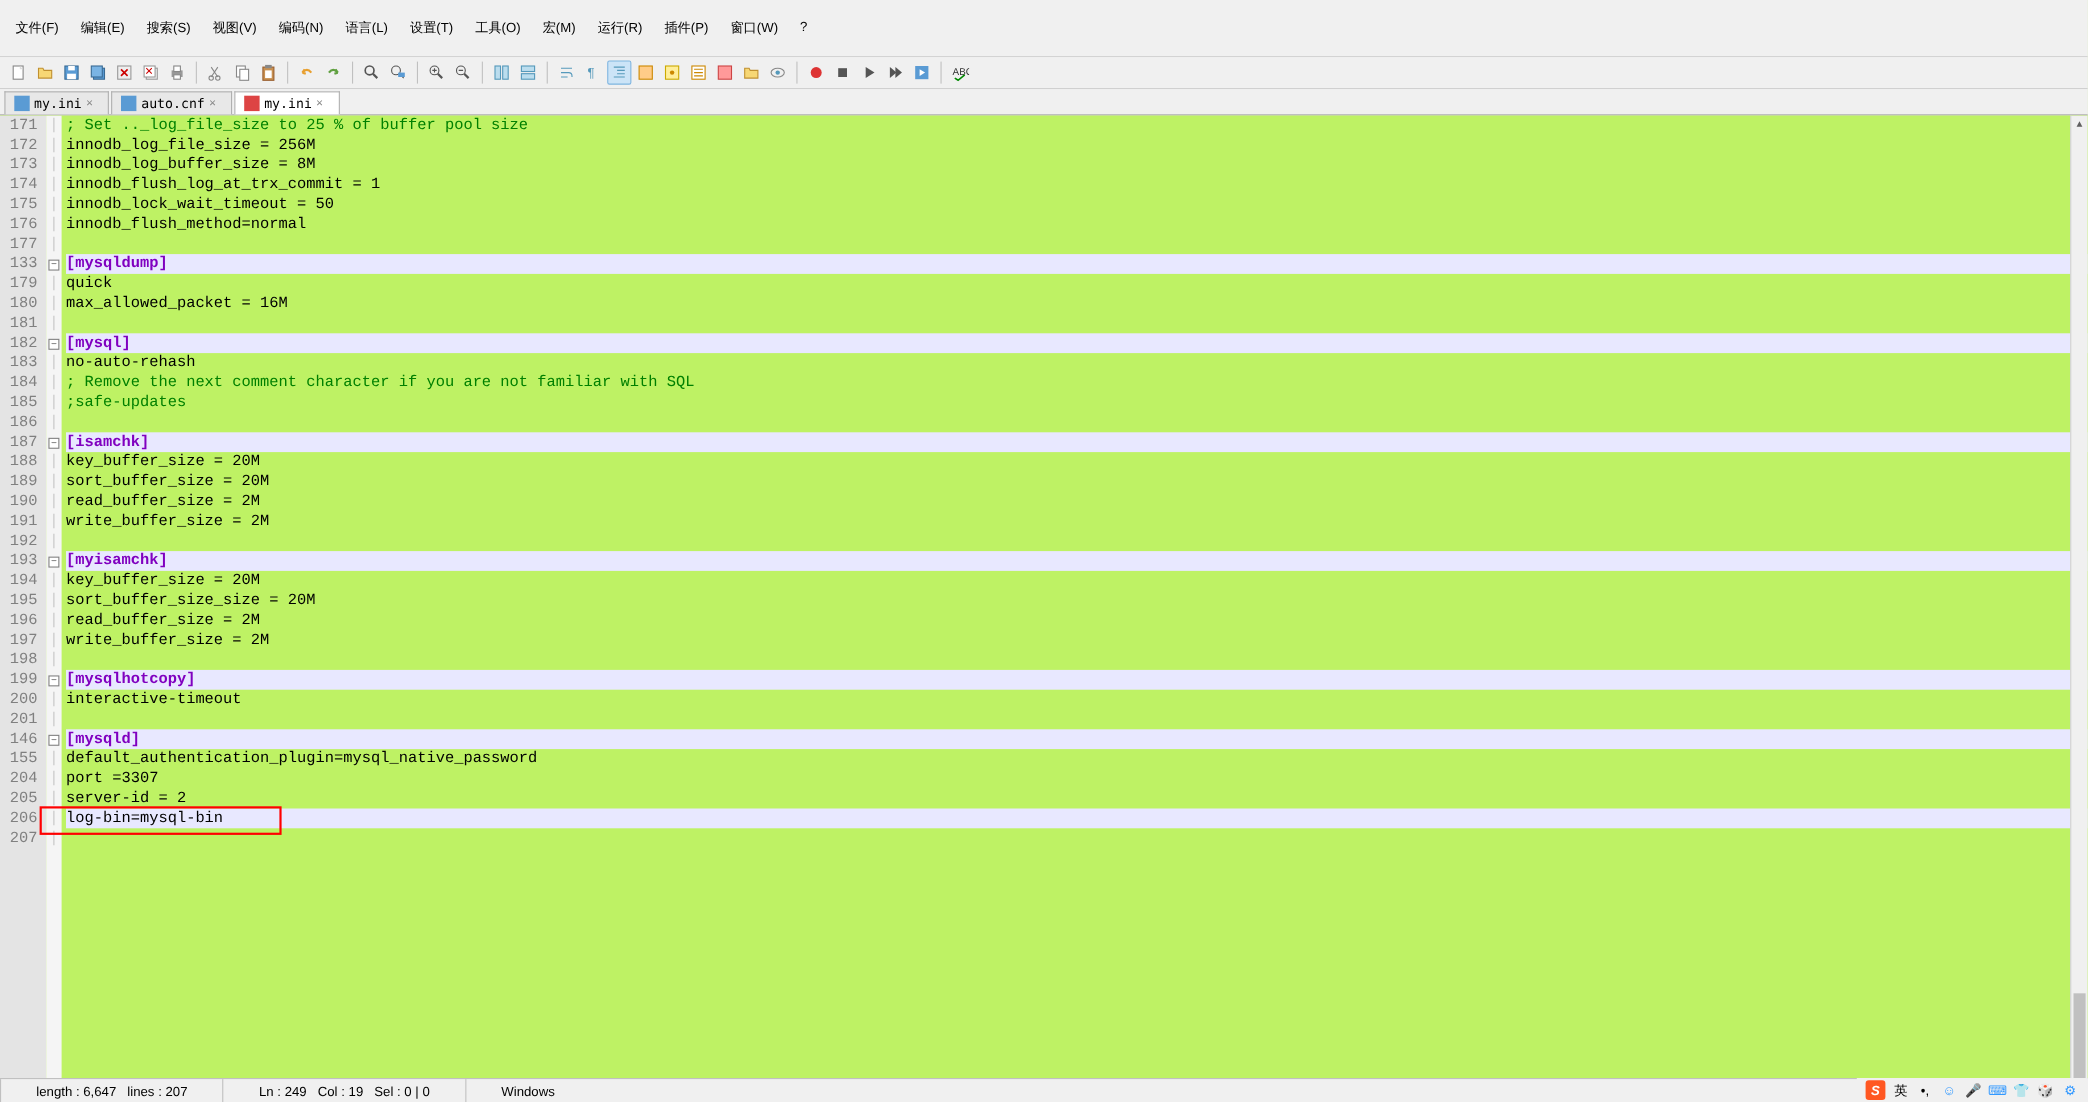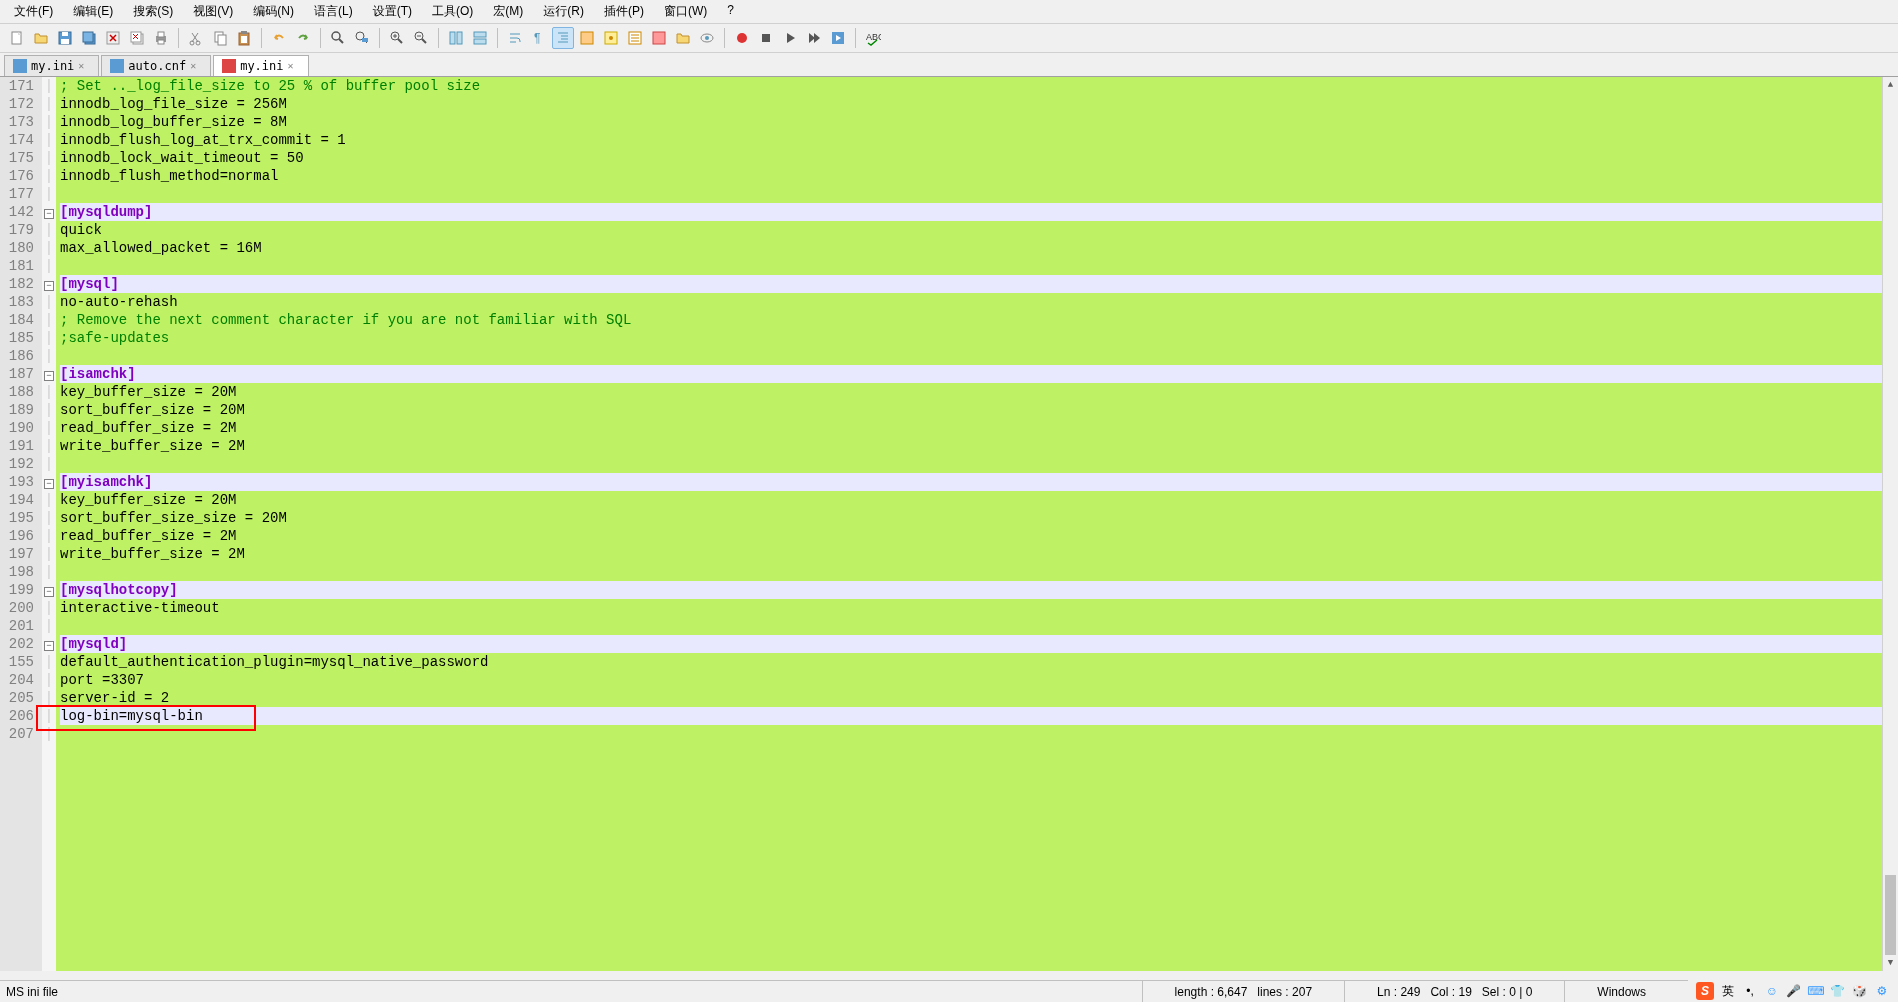--- a/index.html
+++ b/index.html
@@ -1,18 +1,18 @@
 <!DOCTYPE html>
 <html><head>
 <meta charset="utf-8">
 <style>
 * { margin: 0; padding: 0; box-sizing: border-box; }
 body { font-family: "Microsoft YaHei", Arial, sans-serif; font-size: 12px; background: #f0f0f0; user-select: none; }
 
-.menubar { background: #f0f0f0; padding: 0 6px; display: flex; gap: 4px; border-bottom: 1px solid #d0d0d0; }
+.menubar { background: #f0f0f0; padding: 14px 6px; display: flex; gap: 4px; border-bottom: 1px solid #d0d0d0; }
 .menubar-item { padding: 3px 8px; cursor: pointer; }
 
 .toolbar { background: #f0f0f0; padding: 3px 6px; display: flex; align-items: center; gap: 2px; border-bottom: 1px solid #d0d0d0; }
 .tb-btn { width: 22px; height: 22px; display: flex; align-items: center; justify-content: center; cursor: pointer; border-radius: 2px; }
 .tb-sep { width: 1px; height: 20px; background: #c0c0c0; margin: 0 4px; }
 
 .tabbar { background: #f0f0f0; display: flex; padding: 2px 4px 0 4px; border-bottom: 1px solid #a0a0a0; align-items: flex-end; }
 .tab { display: flex; align-items: center; gap: 4px; padding: 3px 8px; background: #e8e8e8; border: 1px solid #b0b0b0; border-bottom: none; margin-right: 2px; font-family: "Consolas", monospace; font-size: 12px; cursor: pointer; }
 .tab.active { background: #fff; }
 .tab-icon { width: 14px; height: 14px; background: #5a9bd4; display: inline-block; }
@@ -287,21 +287,21 @@
 
 <div class="editor">
   <div class="gutter" id="gutter">
       <div class="line">171</div>
       <div class="line">172</div>
       <div class="line">173</div>
       <div class="line">174</div>
       <div class="line">175</div>
       <div class="line">176</div>
       <div class="line">177</div>
-      <div class="line">142</div>
+      <div class="line">133</div>
       <div class="line">179</div>
       <div class="line">180</div>
       <div class="line">181</div>
       <div class="line">182</div>
       <div class="line">183</div>
       <div class="line">184</div>
       <div class="line">185</div>
       <div class="line">186</div>
       <div class="line">187</div>
       <div class="line">188</div>
@@ -311,21 +311,21 @@
       <div class="line">192</div>
       <div class="line">193</div>
       <div class="line">194</div>
       <div class="line">195</div>
       <div class="line">196</div>
       <div class="line">197</div>
       <div class="line">198</div>
       <div class="line">199</div>
       <div class="line">200</div>
       <div class="line">201</div>
-      <div class="line">202</div>
+      <div class="line">146</div>
       <div class="line">155</div>
       <div class="line">204</div>
       <div class="line">205</div>
       <div class="line">206</div>
       <div class="line">207</div>
     </div>
   <div class="fold-col" id="foldcol">
       <div class="line"><span style="color:#ccc">|</span></div>
       <div class="line"><span style="color:#ccc">|</span></div>
       <div class="line"><span style="color:#ccc">|</span></div>
@@ -366,21 +366,20 @@
     </div>
   <div class="code-col" id="codecol"><div class="line"><span class="comment">; Set .._log_file_size to 25 % of buffer pool size</span></div><div class="line">innodb_log_file_size = 256M</div><div class="line">innodb_log_buffer_size = 8M</div><div class="line">innodb_flush_log_at_trx_commit = 1</div><div class="line">innodb_lock_wait_timeout = 50</div><div class="line">innodb_flush_method=normal</div><div class="line"></div><div class="line highlight-line"><span class="section">[mysqldump]</span></div><div class="line">quick</div><div class="line">max_allowed_packet = 16M</div><div class="line"></div><div class="line highlight-line"><span class="section">[mysql]</span></div><div class="line">no-auto-rehash</div><div class="line"><span class="comment">; Remove the next comment character if you are not familiar with SQL</span></div><div class="line"><span class="comment">;safe-updates</span></div><div class="line"></div><div class="line highlight-line"><span class="section">[isamchk]</span></div><div class="line">key_buffer_size = 20M</div><div class="line">sort_buffer_size = 20M</div><div class="line">read_buffer_size = 2M</div><div class="line">write_buffer_size = 2M</div><div class="line"></div><div class="line highlight-line"><span class="section">[myisamchk]</span></div><div class="line">key_buffer_size = 20M</div><div class="line">sort_buffer_size_size = 20M</div><div class="line">read_buffer_size = 2M</div><div class="line">write_buffer_size = 2M</div><div class="line"></div><div class="line highlight-line"><span class="section">[mysqlhotcopy]</span></div><div class="line">interactive-timeout</div><div class="line"></div><div class="line highlight-line"><span class="section">[mysqld]</span></div><div class="line">default_authentication_plugin=mysql_native_password</div><div class="line">port =3307</div><div class="line">server-id = 2</div><div class="line highlight-line">log-bin=mysql-bin</div><div class="redbox" style="left: -20px; top: 628px; width: 220px; height: 26px;"></div><div class="line"></div></div>
   <div class="scrollbar-v">
     <div class="scrollbar-arrow" style="top:0">▲</div>
     <div class="scrollbar-thumb" style="bottom:16px;top:auto;height:80px;"></div>
     <div class="scrollbar-arrow" style="bottom:0">▼</div>
   </div>
 </div>
 
 <div class="statusbar">
-  <div class="status-left">MS ini file</div>
   <div class="status-seg">
     <span>length : 6,647</span>&nbsp;&nbsp;&nbsp;<span>lines : 207</span>
   </div>
   <div class="status-seg">
     <span>Ln : 249</span>&nbsp;&nbsp;&nbsp;<span>Col : 19</span>&nbsp;&nbsp;&nbsp;<span>Sel : 0 | 0</span>
   </div>
   <div class="status-seg">Windows</div>
   <div style="width:220px"></div>
 </div>
 

